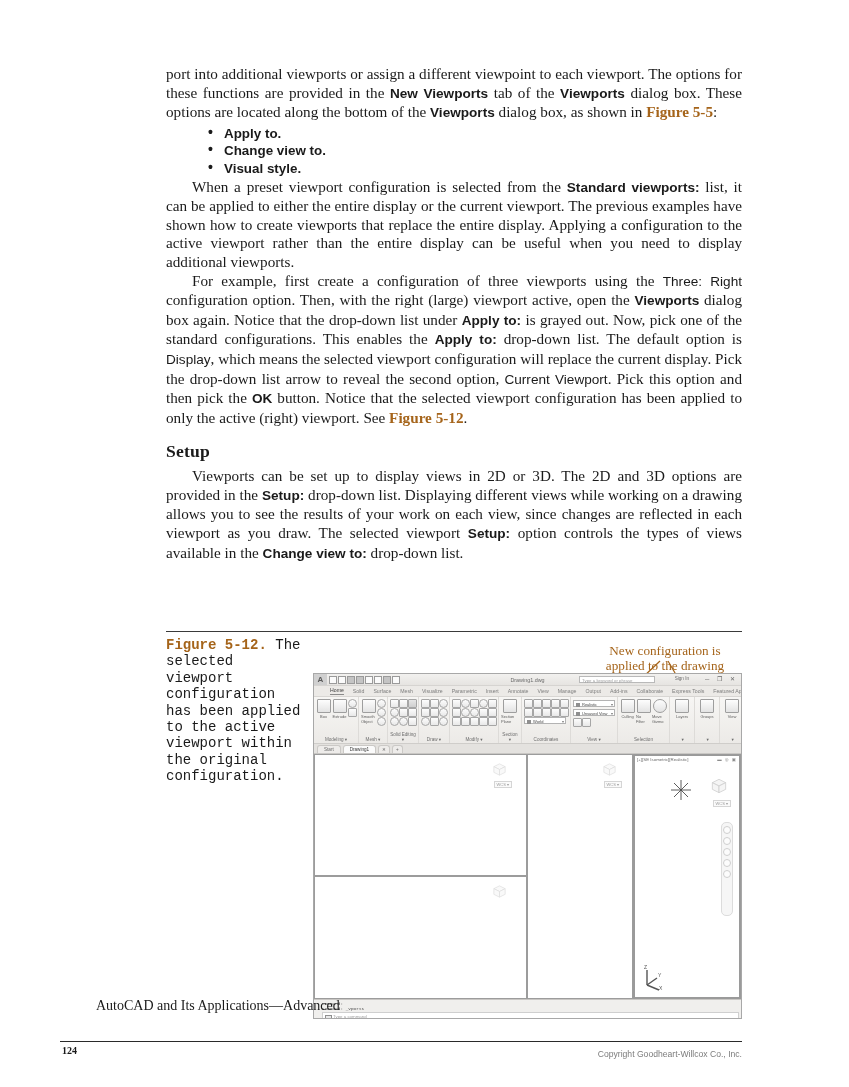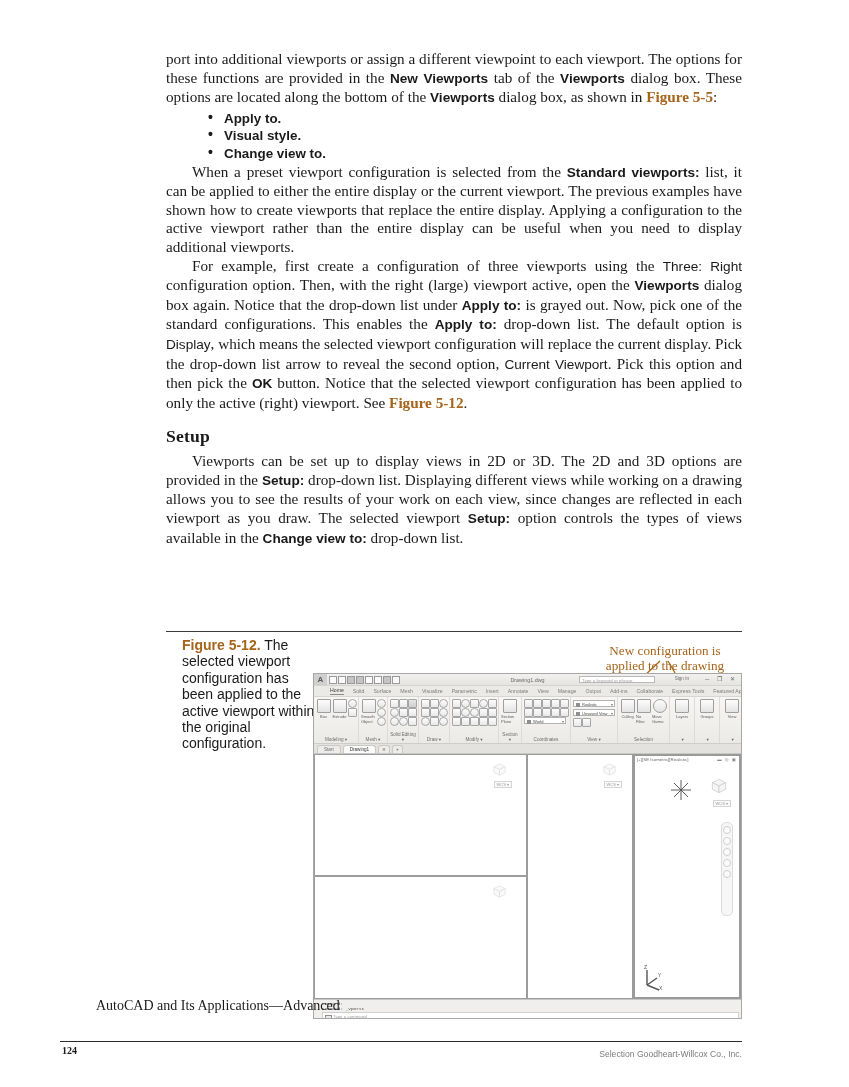--- a/index.html
+++ b/index.html
@@ -18,21 +18,21 @@
   .page {
     position: absolute;
     left: 0; top: 0;
     width: 849px; height: 1087px;
   }
 
   
   .col {
     position: absolute;
     left: 166px;
-    top: 50px;
+    top: 65px;
     width: 576px;
   }
   p.body {
     margin: 0 0 0 0;
     font-size: 15.2px;
     line-height: 18.6px;
     text-align: justify;
     font-family: "Liberation Serif", serif;
   }
   p.body.indent { text-indent: 26px; }
@@ -86,24 +86,23 @@
     top: 631px;
     width: 576px;
     height: 0;
     border-top: 1.6px solid #3a3a3a;
   }
   .fig-caption {
     position: absolute;
     left: 166px;
     top: 637px;
     width: 140px;
-    font-family: Liberation Sans, sans-serif;
+    font-family: Liberation Mono, monospace;
     font-size: 14px;
     line-height: 16.4px;
-    margin-left: 16px;
   }
   .fig-caption .lbl {
     color: #a5641a;
     font-weight: bold;
   }
   .annot {
     position: absolute;
     left: 575px;
     top: 643px;
     width: 180px;
@@ -438,22 +437,22 @@
 <body>
 
 <div class="page">
 
   <div class="col">
 
     <p class="body"><span>port into additional viewports or assign a different viewpoint to each viewport. The options for these functions are provided in the </span><b class="sans">New Viewports</b><span> tab of the </span><b class="sans">Viewports</b><span> dialog box. These options are located along the bottom of the </span><b class="sans">Viewports</b><span> dialog box, as shown in </span><span class="figref">Figure 5-5</span><span>:</span></p>
 
     <ul class="bullets">
       <li>Apply to.</li>
+      <li>Change view to.</li>
       <li>Visual style.</li>
-      <li>Change view to.</li>
     </ul>
 
 
     <p class="body indent"><span>When a preset viewport configuration is selected from the </span><b class="sans">Standard viewports:</b><span> list, it can be applied to either the entire display or the current viewport. The previous examples have shown how to create viewports that replace the entire display. Applying a configuration to the active viewport rather than the entire display can be useful when you need to display additional viewports.</span></p>
 
     <p class="body indent"><span>For example, first create a configuration of three viewports using the </span><span class="sans">Three: Right</span><span> configuration option. Then, with the right (large) viewport active, open the </span><b class="sans">Viewports</b><span> dialog box again. Notice that the drop-down list under </span><b class="sans">Apply to:</b><span> is grayed out. Now, pick one of the standard configurations. This enables the </span><b class="sans">Apply to:</b><span> drop-down list. The default option is </span><span class="sans">Display</span><span>, which means the selected viewport configuration will replace the current display. Pick the drop-down list arrow to reveal the second option, </span><span class="sans">Current Viewport</span><span>. Pick this option and then pick the </span><b class="sans">OK</b><span> button. Notice that the selected viewport configuration has been applied to only the active (right) viewport. See </span><span class="figref">Figure 5-12</span><span>.</span></p>
 
     <h2 class="head">Setup</h2>
 
     <p class="body indent"><span>Viewports can be set up to display views in 2D or 3D. The 2D and 3D options are provided in the </span><b class="sans">Setup:</b><span> drop-down list. Displaying different views while working on a drawing allows you to see the results of your work on each view, since changes are reflected in each viewport as you draw. The selected viewport </span><b class="sans">Setup:</b><span> option controls the types of views available in the </span><b class="sans">Change view to:</b><span> drop-down list.</span></p>
@@ -793,15 +792,15 @@
       <div class="cmdhist">Command:</div>
       <div class="cmdhist">Command: _vports</div>
       <div class="cmdinput">Type a command</div>
     </div>
 
   </div>
 
   <div class="foot-rule"></div>
   <div class="foot-num">124</div>
   <div class="foot-title">AutoCAD and Its Applications—Advanced</div>
-  <div class="foot-copy">Selection Goodheart-Willcox Co., Inc.</div>
+  <div class="foot-copy">Copyright Goodheart-Willcox Co., Inc.</div>
 
 </div>
 
 </body></html>

